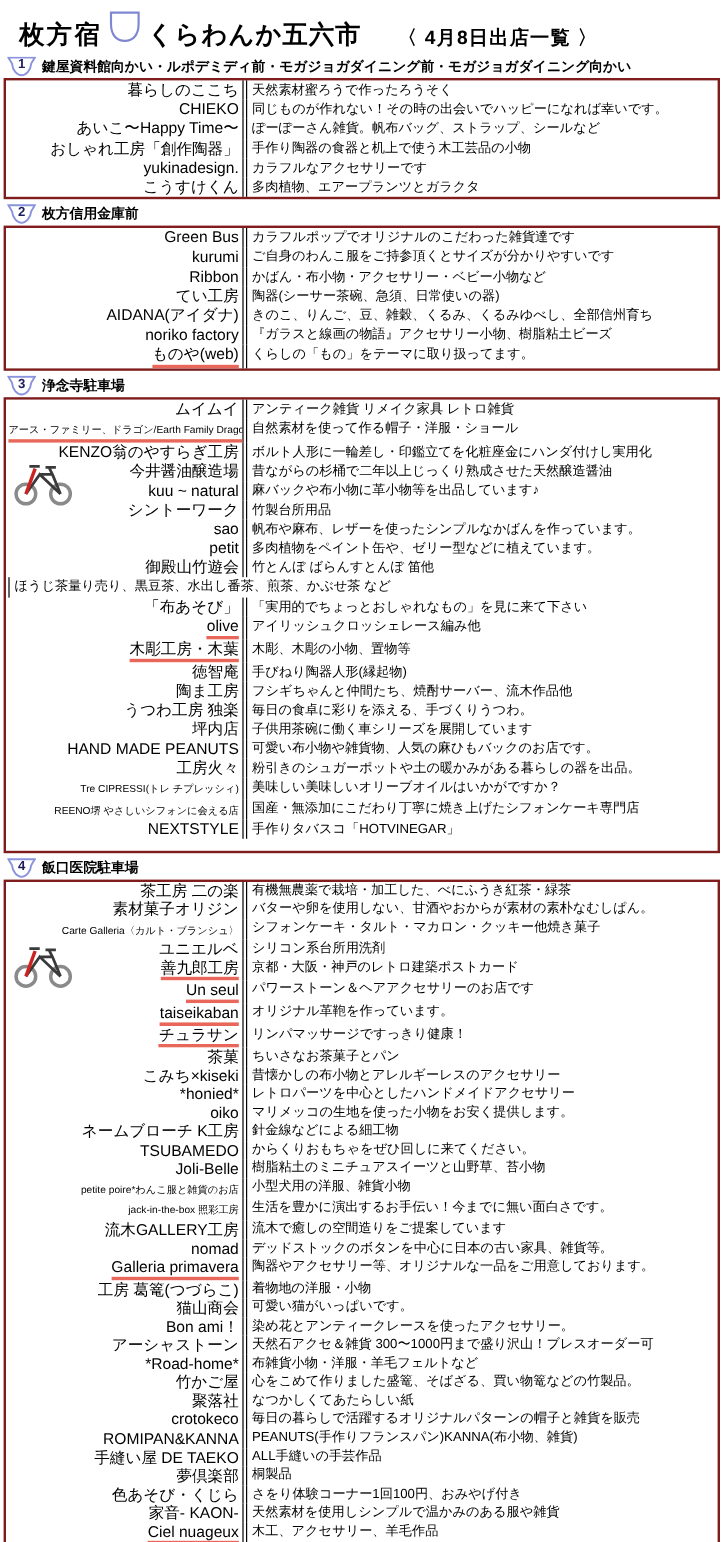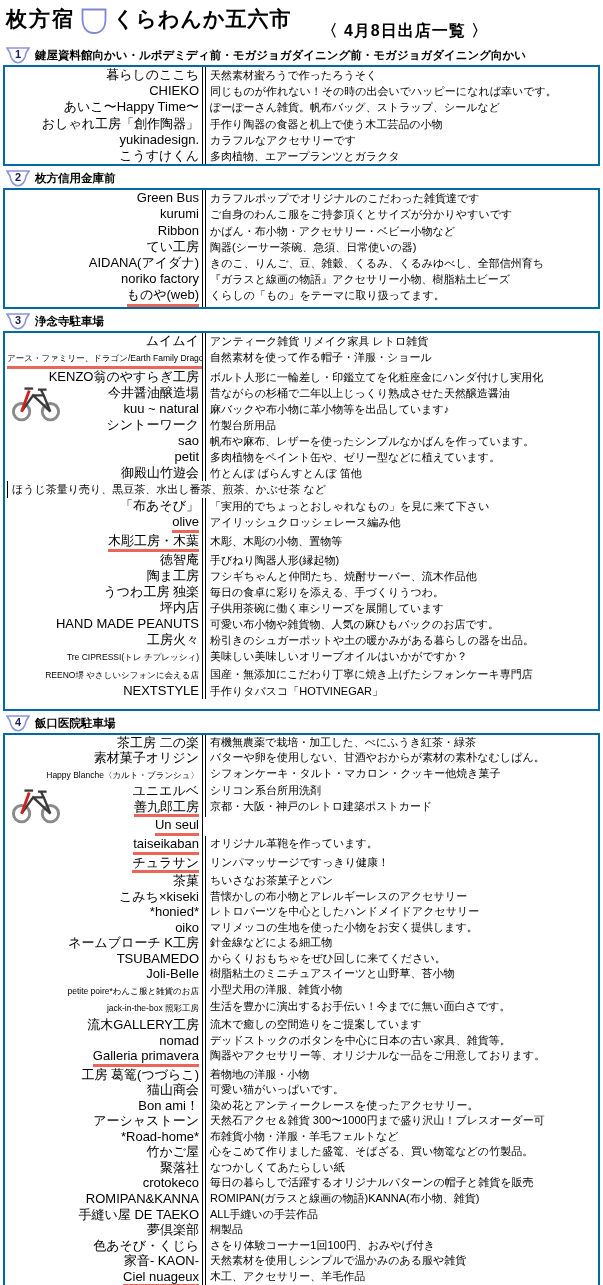--- a/index.html
+++ b/index.html
@@ -1,33 +1,33 @@
 <!DOCTYPE html>
 <html style="--ul: #e9675a; --numcol: #1b1b5e;"><head>
 <meta charset="utf-8">
 <style>
   html,body{margin:0;padding:0}
   body{width:603px;height:1285px;background:#fff;color:#000;
        font-family:"Liberation Sans","DejaVu Sans",sans-serif;overflow:hidden;position:relative}
 
   
-  .header{display:flex;align-items:flex-start;padding:5px 0 0 6px;height:38px}
+  .header{display:flex;align-items:flex-end;padding:5px 0 0 16px;height:38px}
   .h-place{font-size:21px;font-weight:bold;letter-spacing:2px}
   .h-cup{margin:2px 5px 0 5px;flex:none}
   .h-event{font-size:21px;font-weight:bold;letter-spacing:1px}
   .h-date{font-size:16px;font-weight:bold;margin-left:30px;margin-top:16px;letter-spacing:1px;white-space:nowrap}
 
   
   .section{margin:0 3px}
   .sec-head{display:flex;align-items:center;gap:5px;margin:4px 0 1px 3px;font-weight:bold;font-size:11.5px;white-space:nowrap}
   .badge{position:relative;width:24px;height:17px;flex:none}
   .badge svg{position:absolute;left:0;top:0}
   .badge .num{position:absolute;left:0;top:0;width:100%;text-align:center;
               font-size:11px;font-weight:bold;line-height:15px;color:var(--numcol,#1b1b5e)}
-  .vtable{border:2px solid #0369a1;position:relative}
+  .vtable{border:2px solid #7f1d1d;position:relative}
   .vrow{display:flex;align-items:stretch}
   .vname{width:192px;flex:none;text-align:right;padding:0 3px 0 2px;font-size:13px;
          line-height:var(--rh,16px);white-space:nowrap;overflow:hidden;border-right:1.5px solid #000}
   .vdesc{flex:1;border-left:1.5px solid #000;margin-left:2px;padding-left:4px;font-size:11px;
          line-height:var(--rh,16px);white-space:nowrap;overflow:hidden}
   .vname-t{display:inline-block}
   .sm .vname-t{font-size:8.5px}
   .ul .vname-t{border-bottom:3px solid var(--ul,#e9675a)}
   .s12{--rh:16.2px}
   .s3{--rh:16.1px}
@@ -248,33 +248,34 @@
       <div class="vtable">
         <div class="vrow">
           <div class="vname"><span class="vname-t">茶工房 二の楽</span></div>
           <div class="vdesc">有機無農薬で栽培・加工した、べにふうき紅茶・緑茶</div>
         </div>
         <div class="vrow">
           <div class="vname"><span class="vname-t">素材菓子オリジン</span></div>
           <div class="vdesc">バターや卵を使用しない、甘酒やおからが素材の素朴なむしぱん。</div>
         </div>
         <div class="vrow sm">
-          <div class="vname"><span class="vname-t">Happy Blanche〈カルト・ブランシュ〉</span></div>
+          <div class="vname"><span class="vname-t">Carte Galleria〈カルト・ブランシュ〉</span></div>
           <div class="vdesc">シフォンケーキ・タルト・マカロン・クッキー他焼き菓子</div>
         </div>
         <div class="vrow">
           <div class="vname"><span class="vname-t">ユニエルベ</span></div>
           <div class="vdesc">シリコン系台所用洗剤</div>
         </div>
         <div class="vrow ul">
           <div class="vname"><span class="vname-t">善九郎工房</span></div>
           <div class="vdesc">京都・大阪・神戸のレトロ建築ポストカード</div>
         </div>
         <div class="vrow ul">
           <div class="vname"><span class="vname-t">Un seul</span></div>
+          <div class="vdesc">パワーストーン＆ヘアアクセサリーのお店です</div>
         </div>
         <div class="vrow ul">
           <div class="vname"><span class="vname-t">taiseikaban</span></div>
           <div class="vdesc">オリジナル革鞄を作っています。</div>
         </div>
         <div class="vrow ul">
           <div class="vname"><span class="vname-t">チュラサン</span></div>
           <div class="vdesc">リンパマッサージですっきり健康！</div>
         </div>
         <div class="vrow">
@@ -352,21 +353,21 @@
         <div class="vrow">
           <div class="vname"><span class="vname-t">聚落社</span></div>
           <div class="vdesc">なつかしくてあたらしい紙</div>
         </div>
         <div class="vrow">
           <div class="vname"><span class="vname-t">crotokeco</span></div>
           <div class="vdesc">毎日の暮らしで活躍するオリジナルパターンの帽子と雑貨を販売</div>
         </div>
         <div class="vrow">
           <div class="vname"><span class="vname-t">ROMIPAN&amp;KANNA</span></div>
-          <div class="vdesc">ROMIPAN(ガラスと線画の物語)KANNA(布小物、雑貨)</div>
+          <div class="vdesc">PEANUTS(手作りフランスパン)KANNA(布小物、雑貨)</div>
         </div>
         <div class="vrow">
           <div class="vname"><span class="vname-t">手縫い屋 DE TAEKO</span></div>
           <div class="vdesc">ALL手縫いの手芸作品</div>
         </div>
         <div class="vrow">
           <div class="vname"><span class="vname-t">夢倶楽部</span></div>
           <div class="vdesc">桐製品</div>
         </div>
         <div class="vrow">

